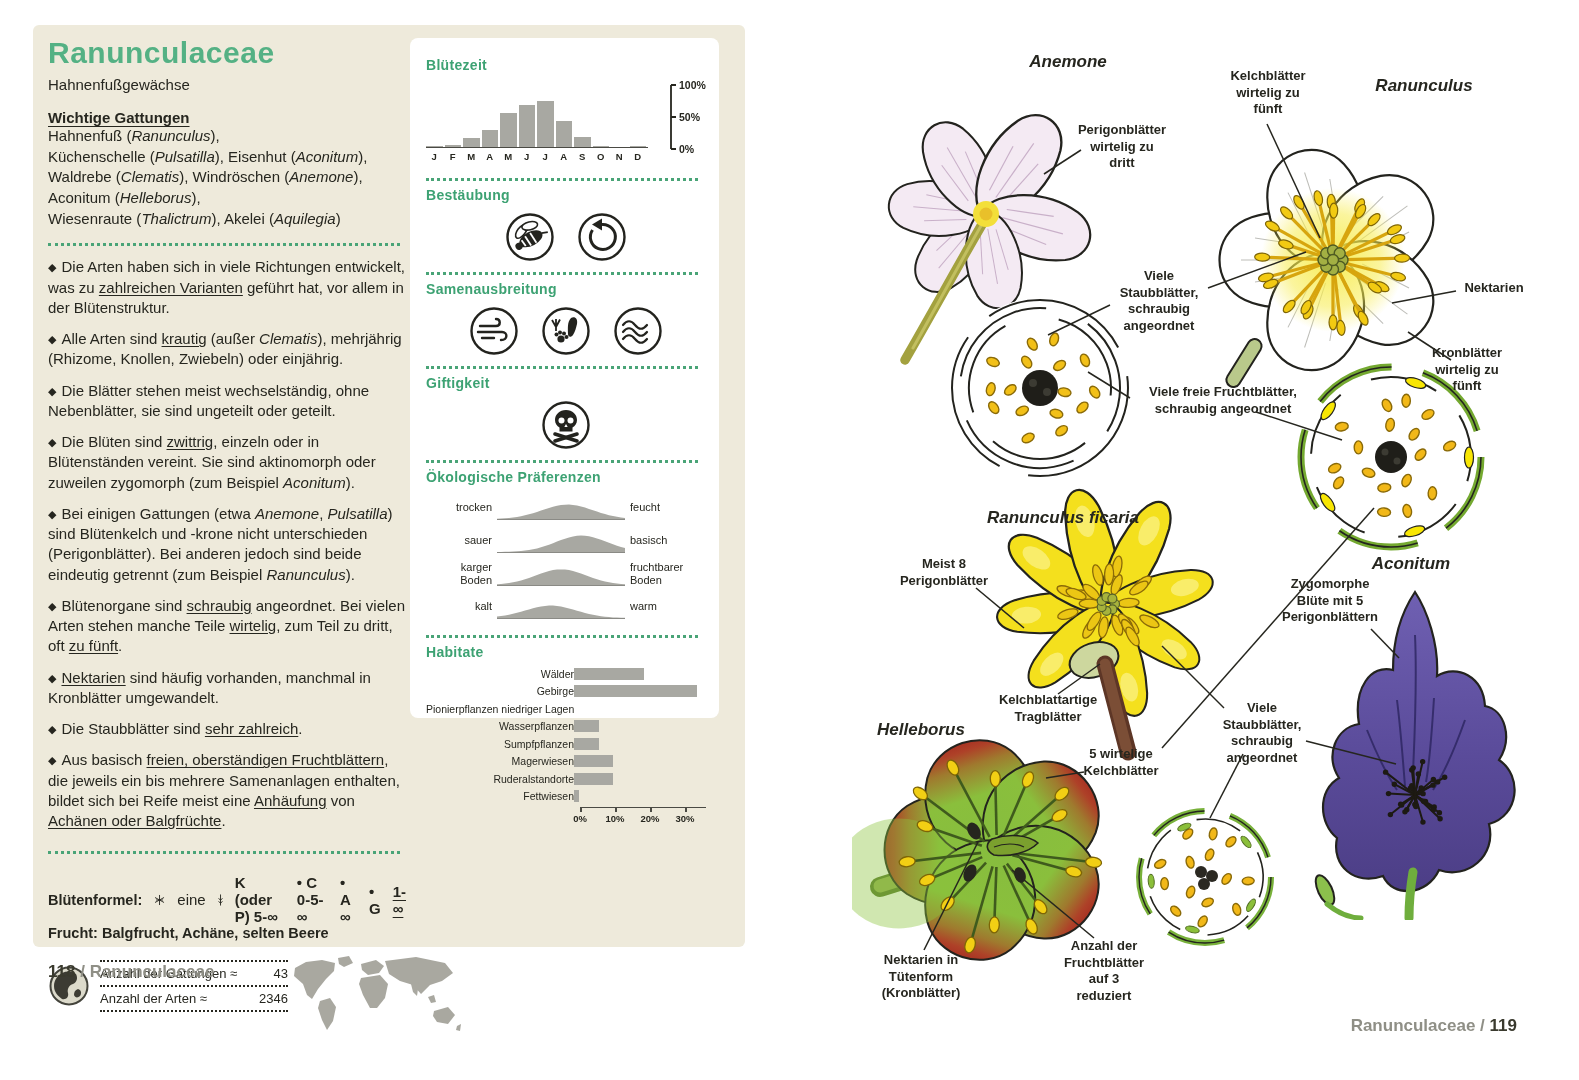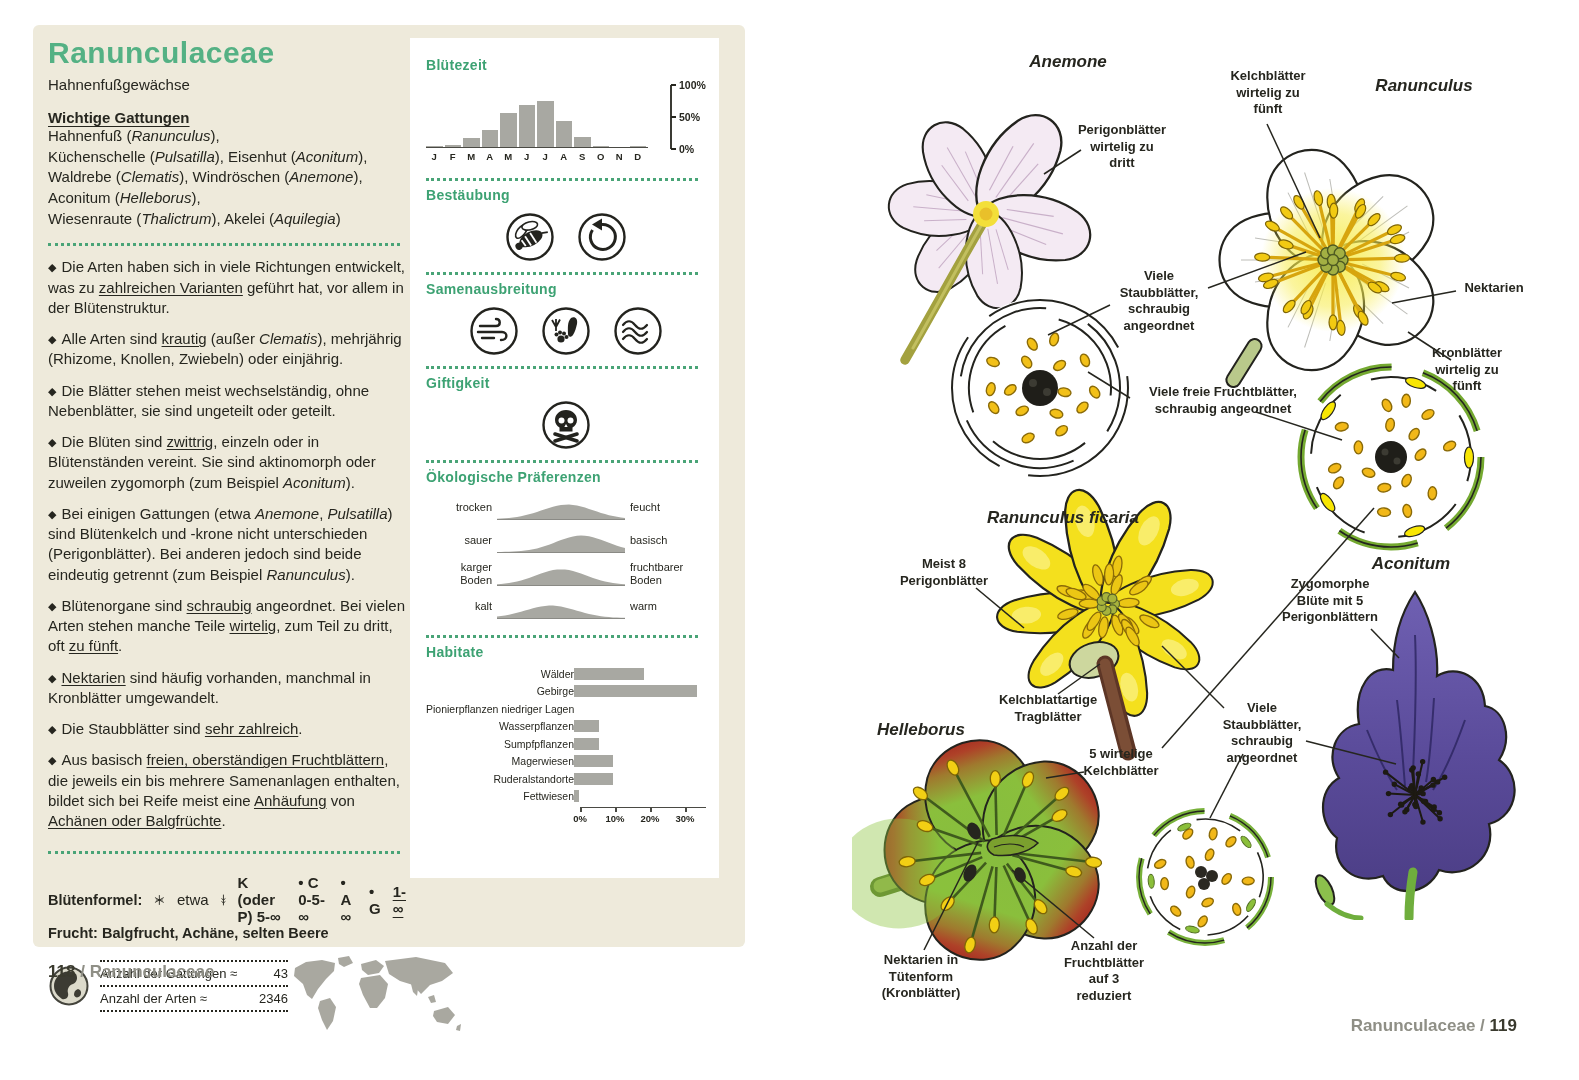--- a/index.html
+++ b/index.html
@@ -17,21 +17,21 @@
   .sep-l{margin-top:14px;width:352px}
   .bullet-par{font-size:15px;line-height:1.35;margin-top:11px}
   .diamond{font-size:11px;margin-right:5px;vertical-align:1px}
   .u{text-decoration:underline;text-underline-offset:2px}
   .i{font-style:italic}
   .formula-row{display:flex;align-items:center;gap:12px;margin-top:20px;font-size:15px;font-weight:bold;flex-wrap:nowrap}
   .formula-label{font-size:14.5px;font-weight:bold}
   .fruit-line{font-size:14.5px;font-weight:bold;}
   .g-underline{text-decoration:underline;text-underline-offset:3px}
   
-  .panel{position:absolute;left:410px;top:38px;width:309px;height:840px;background:#ffffff;border-radius:0;
+  .panel{position:absolute;left:410px;top:38px;width:309px;height:680px;background:#ffffff;border-radius:8px;
          padding:14px 14px 0 16px;box-sizing:border-box}
   .greenhead{color:#3da273;font-weight:bold;font-size:14px;letter-spacing:.3px;margin:5px 0 5px}
   .sep-p{margin:10px 0 6px;width:272px}
   .bloom-wrap{position:relative;margin-top:10px}
   .bloom{display:flex;align-items:flex-end;height:64px;gap:2px;width:222px;border-bottom:1.6px solid #4a4a44}
   .bloom .bar{width:16.5px;background:#a8a8a2}
   .bloom-months{display:flex;gap:2px;width:222px;margin-top:3px}
   .bloom-months span{width:16.5px;text-align:center;font-size:9.5px;font-weight:bold}
   .bloom-axis{position:absolute;right:-8px;top:-6px}
   .iconrow{display:flex;justify-content:center;gap:22px;margin:9px 0 10px}
@@ -94,21 +94,21 @@
   <div class="formula-row">
     <span class="formula-label">Blütenformel:</span>
     <svg width="22" height="22" viewBox="0 0 22 22">
       <g stroke="#26261f" stroke-width="1.8">
         <line x1="11" y1="1" x2="11" y2="21"></line>
           <line x1="2" y1="6" x2="20" y2="16"></line>
         <line x1="2" y1="16" x2="20" y2="6"></line>
           <line x1="4" y1="11" x2="18" y2="11"></line>
       </g>
     </svg>
-    <span style="font-weight:normal">etwa</span>
+    <span style="font-weight:normal">eine</span>
     <svg width="10" height="24" viewBox="0 0 10 24">
       <g stroke="#26261f" stroke-width="1.8" fill="none">
         <line x1="5" y1="1" x2="5" y2="23"></line>
           <line x1="1" y1="9" x2="5" y2="12"></line>
           <line x1="9" y1="9" x2="5" y2="12"></line>
         <line x1="1" y1="15" x2="5" y2="18"></line>
           <line x1="9" y1="15" x2="5" y2="18"></line>
       </g>
     </svg>
     <span>K (oder P) 5-∞</span>

